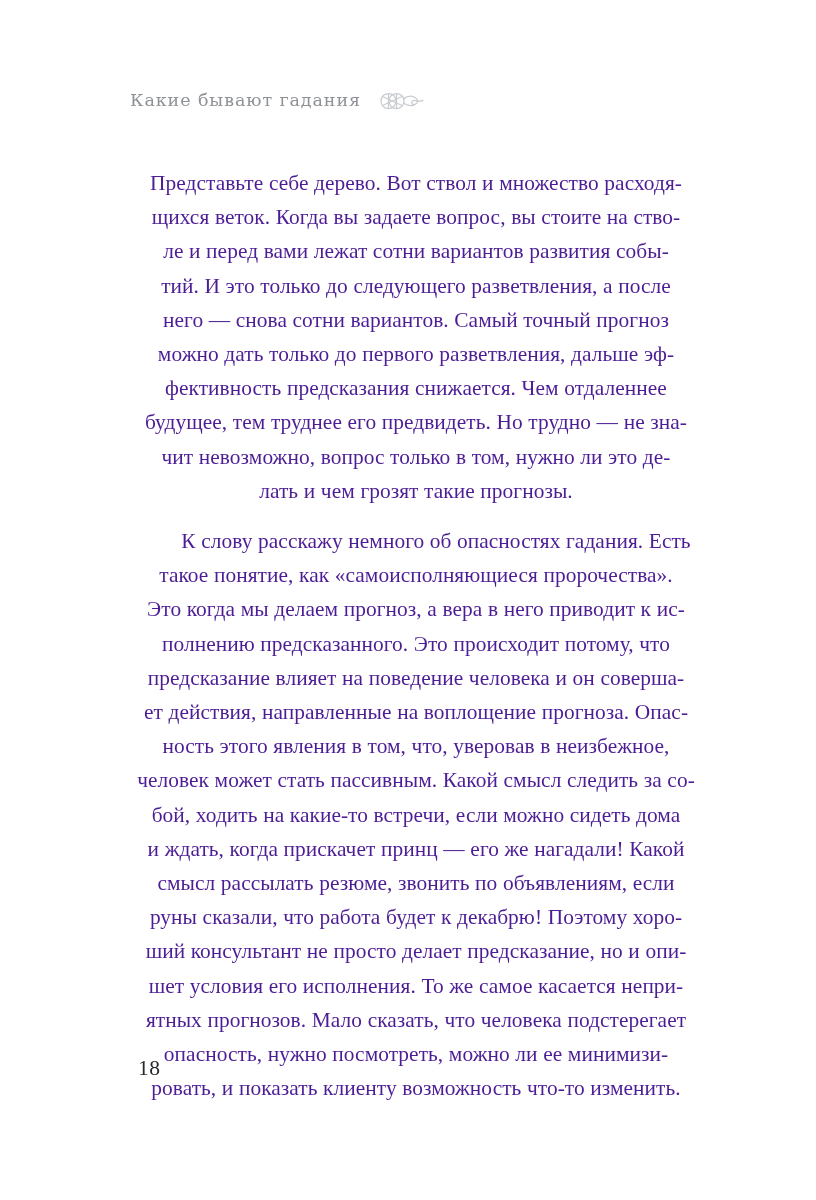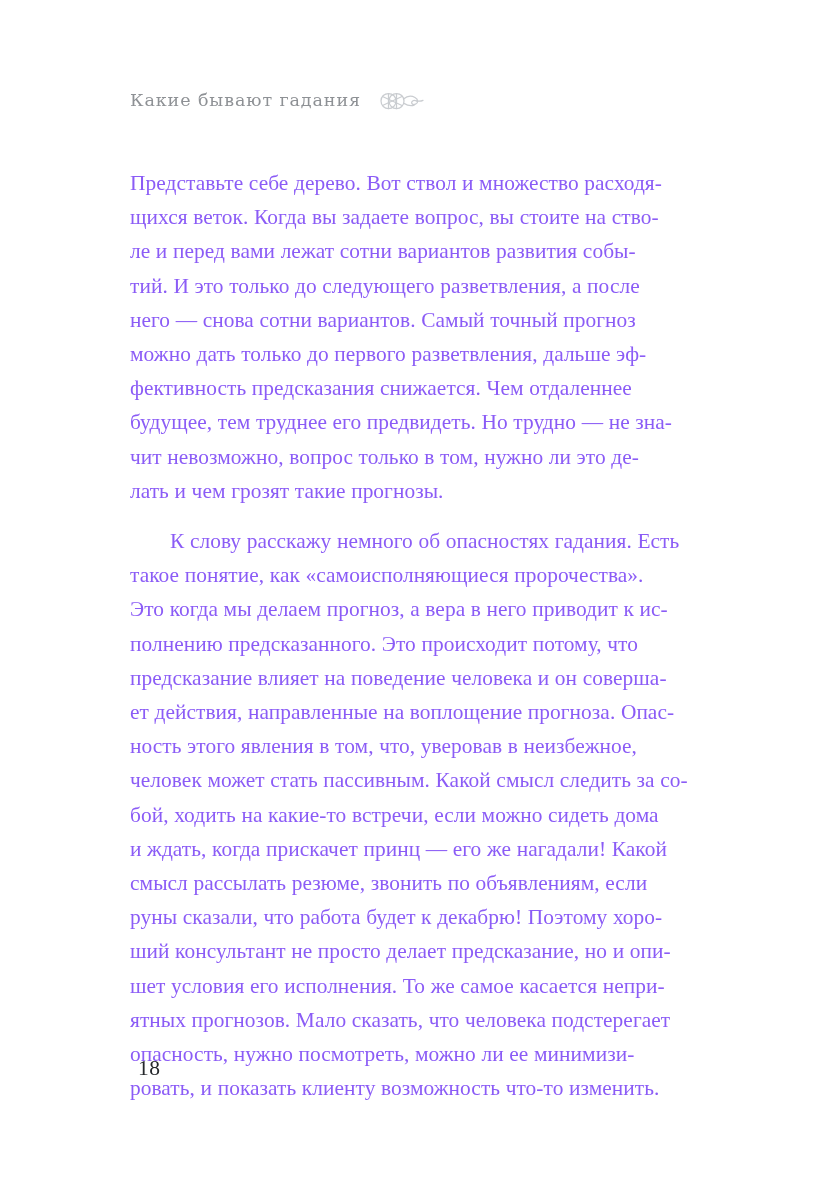--- a/index.html
+++ b/index.html
@@ -60,22 +60,22 @@
   .body-text {
     position: absolute;
     left: 130px;
     top: 166px;
     width: 572px;
   }
   .para {
     margin: 0;
     font-size: 21.4px;
     line-height: 34.2px;
-    color: #8b5cf6;
-    text-align: left;
+    color: #4c1d95;
+    text-align: center;
     letter-spacing: 0.05px;
     word-spacing: 0.2px;
     white-space: pre-line;
   }
   .para + .para {
     margin-top: 16px;
   }
   .para.indented {
     text-indent: 40px;
   }

